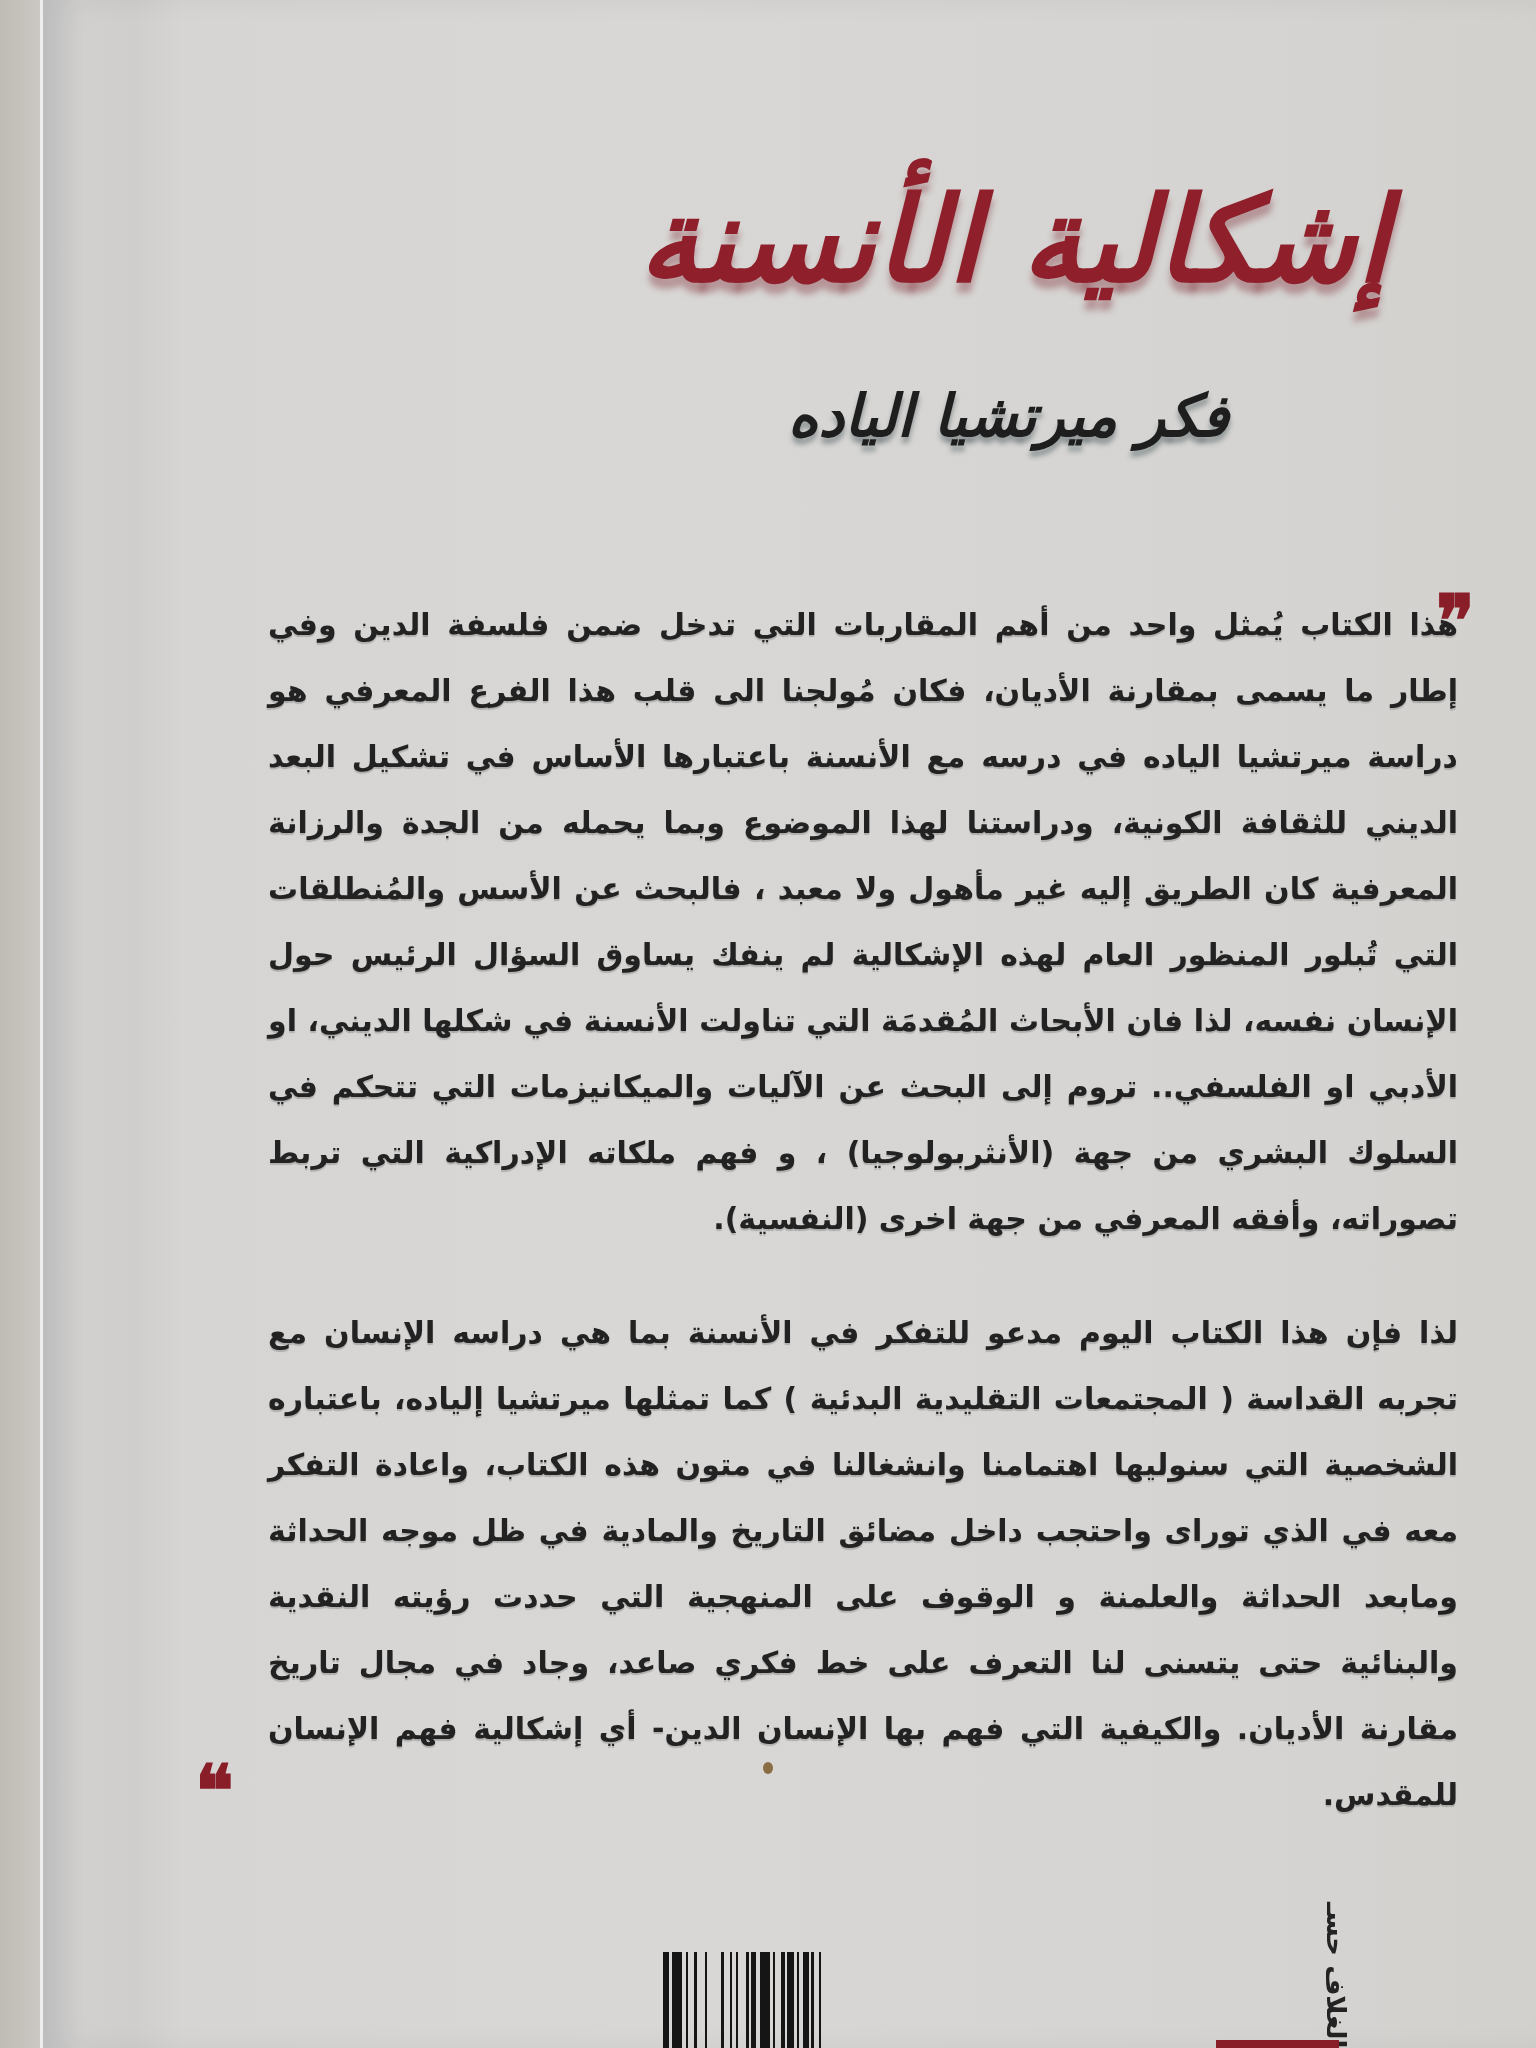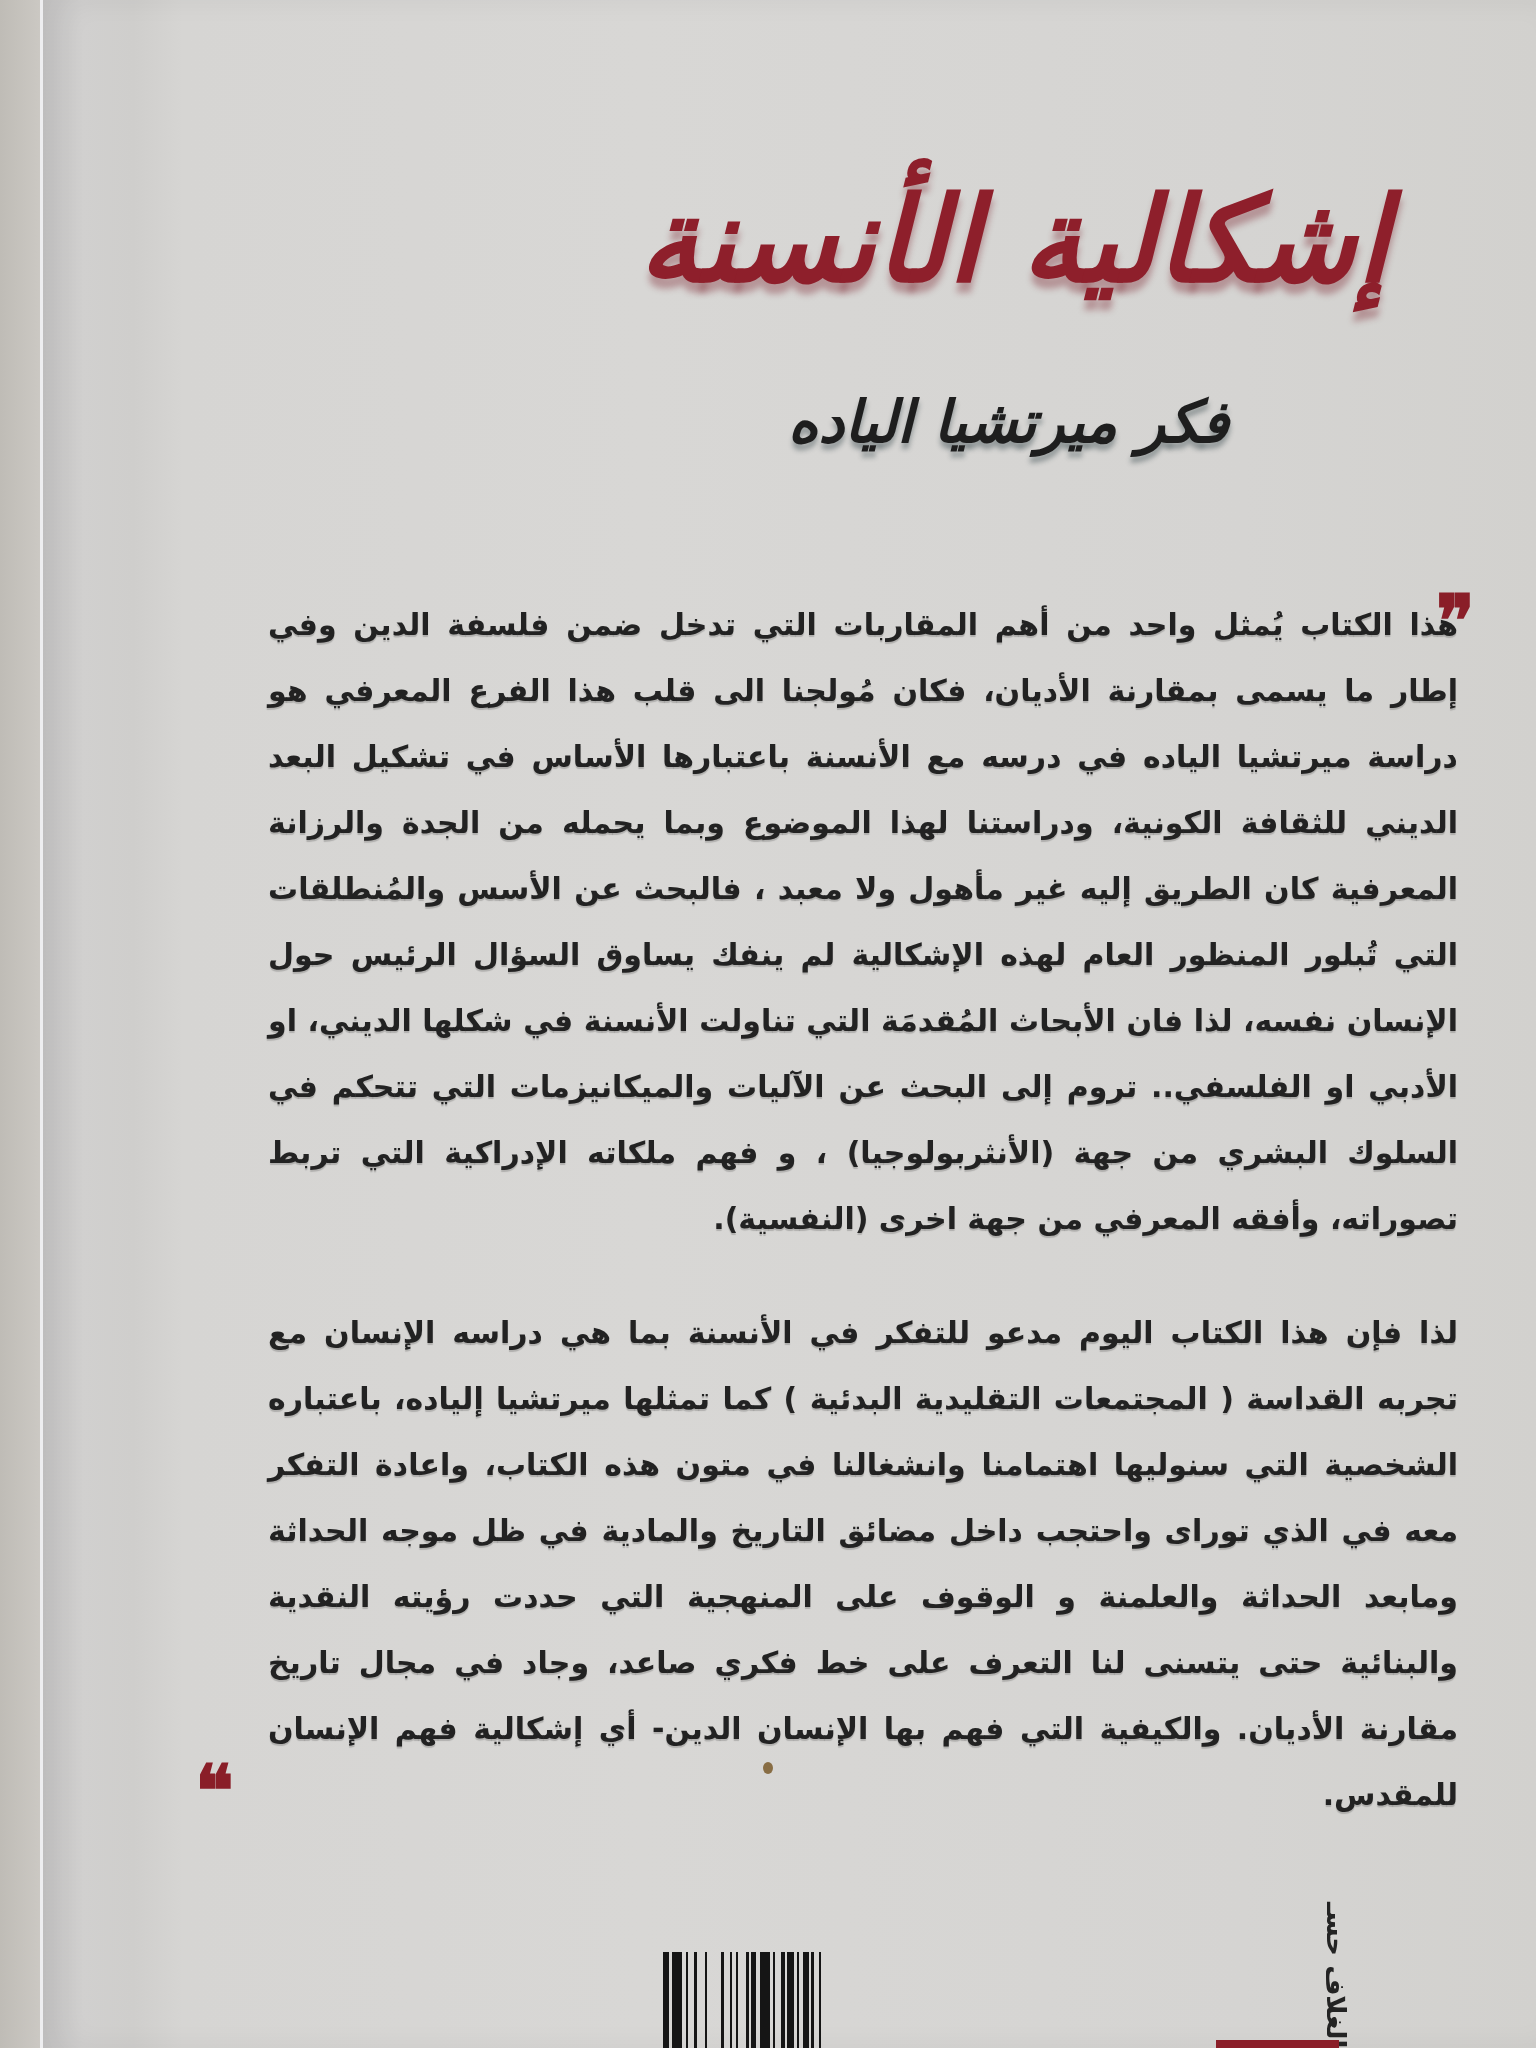--- a/index.html
+++ b/index.html
@@ -37,21 +37,20 @@
     font-size: 110px; font-weight: bold;
     color: #1b1b1b;
     text-shadow: 0 10px 8px rgba(20,40,45,0.45);
   }
   .subtitle {
     position: absolute; right: 160px; top: 222px;
     font-family: "DejaVu Serif", serif;
     font-size: 58px; font-weight: bold; font-style: italic;
     color: #1e1e1e; white-space: nowrap;
     text-shadow: 0 6px 5px rgba(20,40,45,0.35);
-    margin-top: 6px;
   }
   .quote-open {
     position: absolute; left: 1393px; top: 585px;
     font-family: "DejaVu Serif", serif;
     font-size: 72px; font-weight: bold; line-height: 1;
     color: #8a1e28;
   }
   .quote-close {
     position: absolute; left: 152px; top: 1755px;
     font-family: "DejaVu Serif", serif;

